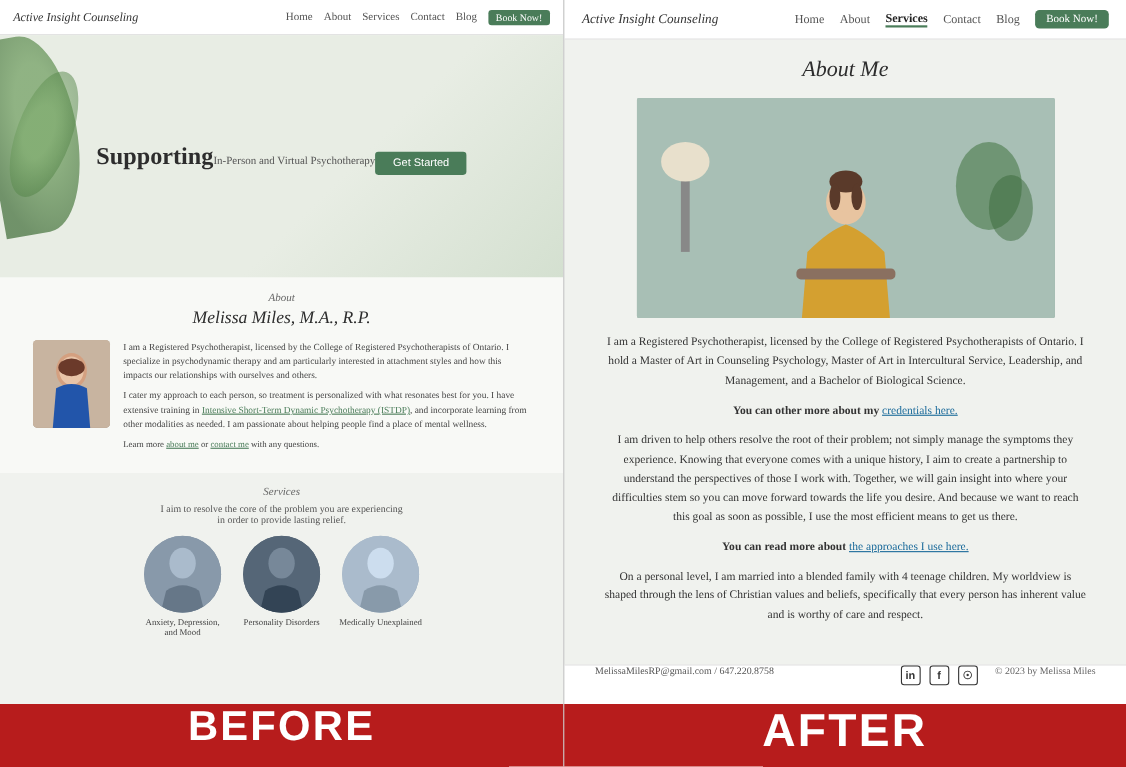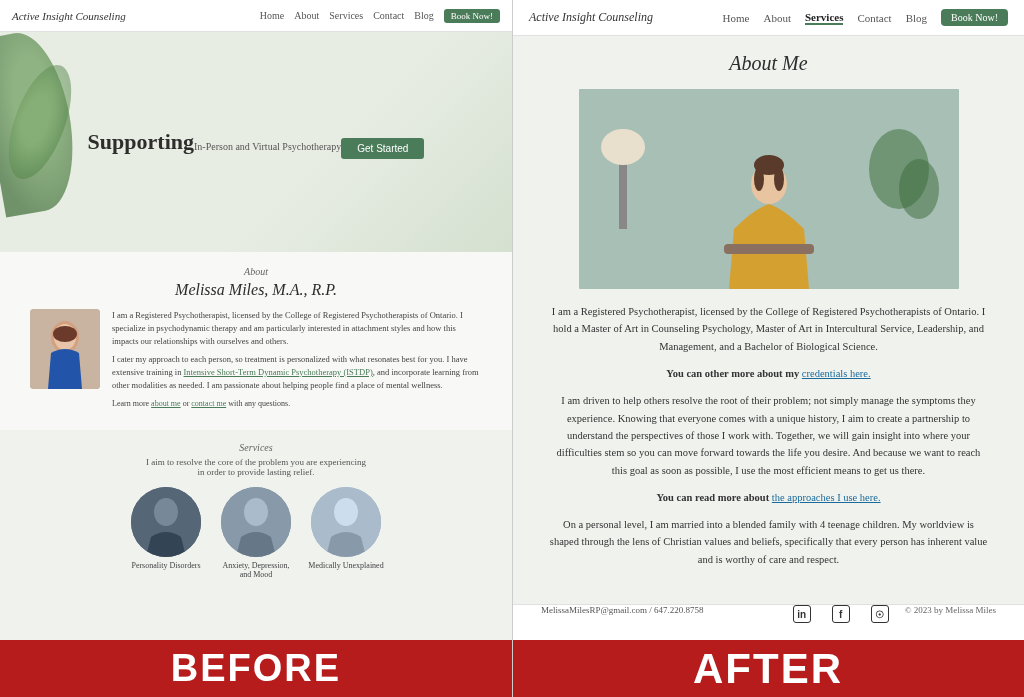--- a/index.html
+++ b/index.html
@@ -191,21 +191,20 @@
       font-size: 8px;
       color: #444;
     }
 
     
     .ba-bar {
       width: 1024px;
       height: 57px;
       background: #b71c1c;
       display: flex;
-      align-items: center;
       position: absolute;
       bottom: 0;
       left: 0;
     }
     .ba-bar .before-label {
       width: 512px;
       text-align: center;
       font-family: Arial Black, Impact, sans-serif;
       font-size: 38px;
       font-weight: 900;
@@ -317,21 +316,20 @@
     }
     .right-footer .contact { margin-right: auto; }
     .right-footer .social-icons { display: flex; gap: 8px; margin-right: 16px; }
     .right-footer .social-icon {
       width: 18px; height: 18px;
       border: 1.5px solid #333;
       border-radius: 3px;
       display: flex; align-items: center; justify-content: center;
       font-size: 10px; font-weight: bold; color: #333;
       font-family: Arial, sans-serif;
-      margin-left: 13px;
     }
     .right-footer .copyright { font-size: 9px; color: #666; }
 
     .divider {
       width: 1px;
       height: 697px;
       background: #ccc;
       position: absolute;
       left: 512px;
       top: 0;
@@ -398,38 +396,38 @@
             <p class="learn-more">Learn more <a>about me</a> or <a>contact me</a> with any questions.</p>
           </div>
         </div>
       </div>
 
       <div class="left-services">
         <div class="section-label">Services</div>
         <p>I aim to resolve the core of the problem you are experiencing<br>in order to provide lasting relief.</p>
         <div class="service-cards">
           <div class="service-card">
+            <div class="service-card-img anxiety">
+              <svg width="70" height="70" viewBox="0 0 70 70" xmlns="http://www.w3.org/2000/svg">
+                <rect width="70" height="70" fill="#8899aa"></rect>
+                <ellipse cx="35" cy="25" rx="12" ry="14" fill="#aabbcc"></ellipse>
+                <path d="M20 50 Q35 40 50 50 L55 70 H15 Z" fill="#667788"></path>
+              </svg>
+            </div>
+            <div class="service-card-label">Anxiety, Depression, and Mood</div>
+          </div>
+          <div class="service-card">
             <div class="service-card-img personality">
               <svg width="70" height="70" viewBox="0 0 70 70" xmlns="http://www.w3.org/2000/svg">
                 <rect width="70" height="70" fill="#556677"></rect>
                 <ellipse cx="35" cy="25" rx="12" ry="14" fill="#778899"></ellipse>
                 <path d="M20 50 Q35 40 50 50 L55 70 H15 Z" fill="#334455"></path>
               </svg>
             </div>
             <div class="service-card-label">Personality Disorders</div>
-          </div>
-          <div class="service-card">
-            <div class="service-card-img anxiety">
-              <svg width="70" height="70" viewBox="0 0 70 70" xmlns="http://www.w3.org/2000/svg">
-                <rect width="70" height="70" fill="#8899aa"></rect>
-                <ellipse cx="35" cy="25" rx="12" ry="14" fill="#aabbcc"></ellipse>
-                <path d="M20 50 Q35 40 50 50 L55 70 H15 Z" fill="#667788"></path>
-              </svg>
-            </div>
-            <div class="service-card-label">Anxiety, Depression, and Mood</div>
           </div>
           <div class="service-card">
             <div class="service-card-img medically">
               <svg width="70" height="70" viewBox="0 0 70 70" xmlns="http://www.w3.org/2000/svg">
                 <rect width="70" height="70" fill="#aabbcc"></rect>
                 <ellipse cx="35" cy="25" rx="12" ry="14" fill="#ccddee"></ellipse>
                 <path d="M20 50 Q35 40 50 50 L55 70 H15 Z" fill="#889aaa"></path>
               </svg>
             </div>
             <div class="service-card-label">Medically Unexplained</div>

